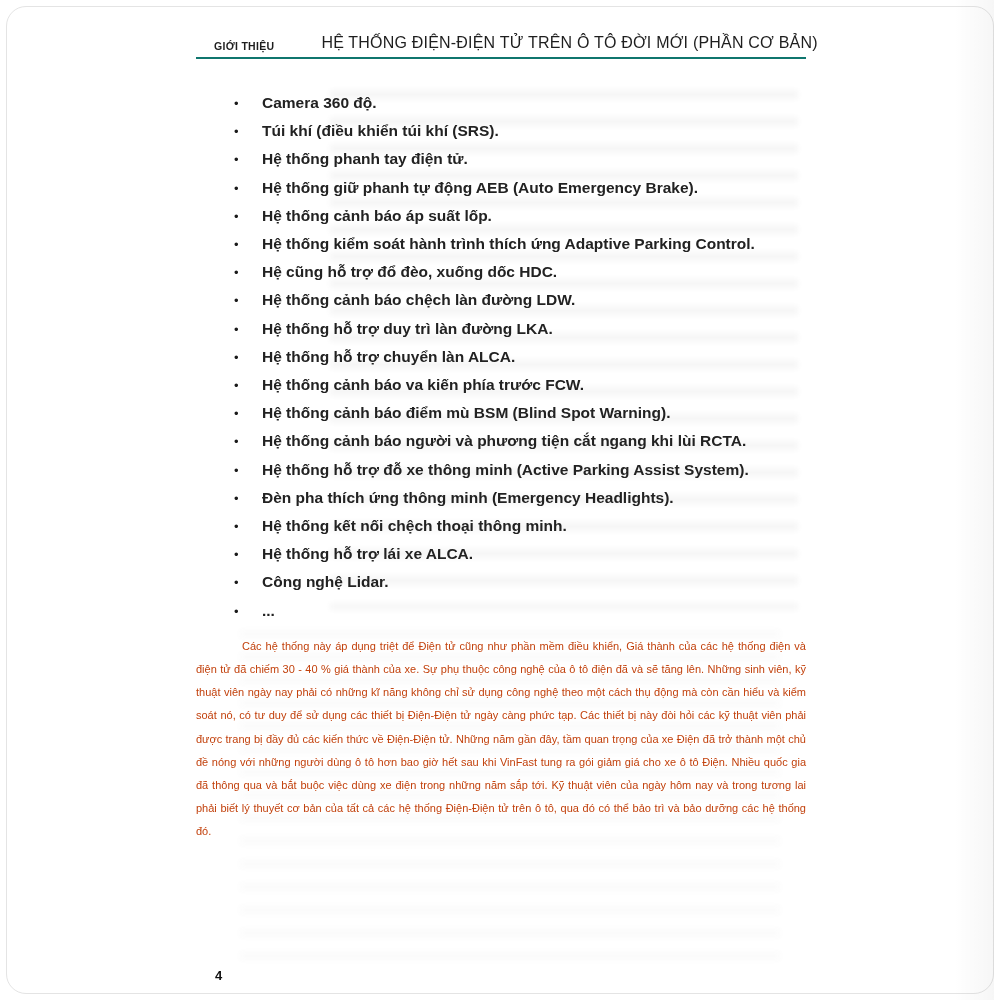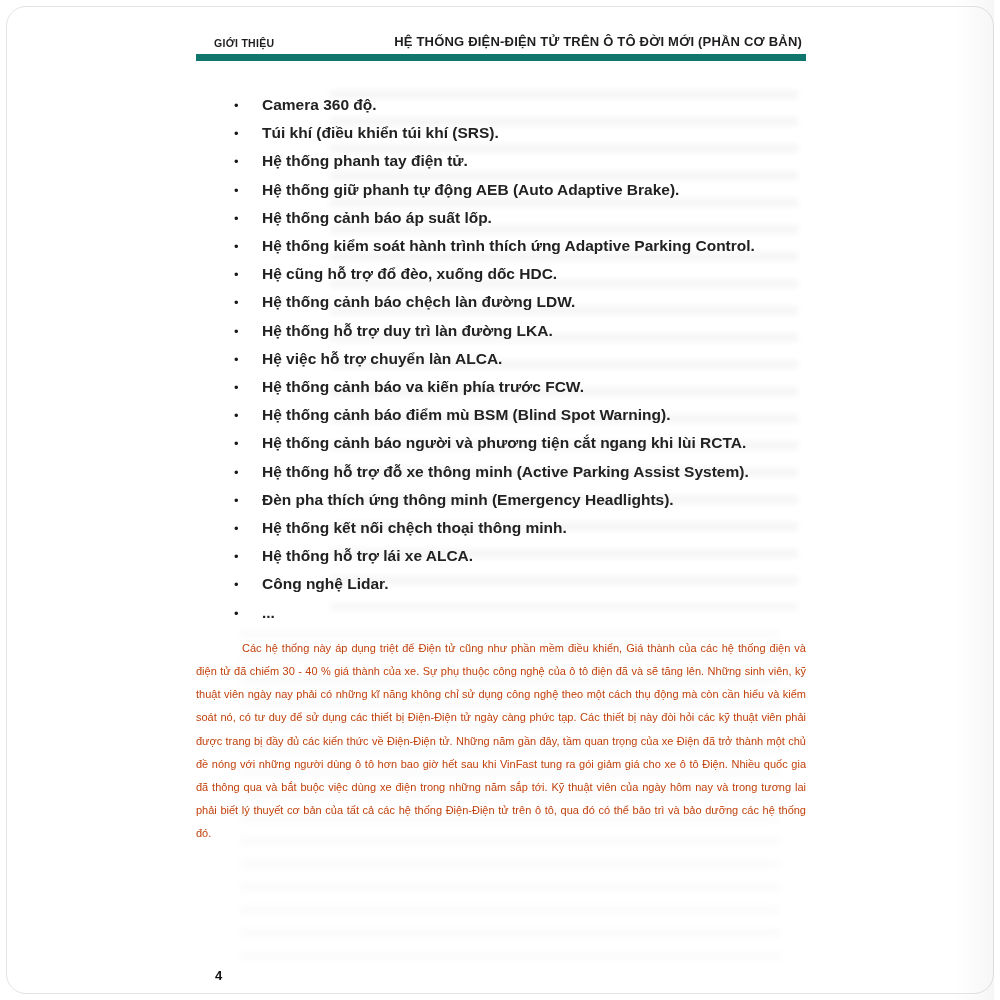--- a/index.html
+++ b/index.html
@@ -66,33 +66,33 @@
     left: 196px;
     top: 34px;
     width: 610px;
   }
 
   .page-header {
     display: flex;
     justify-content: space-between;
     align-items: flex-end;
     padding: 0 4px 0 18px;
-    border-bottom: 7px solid #0f766e;
+    border-bottom: 2px solid #0f766e;
     padding-bottom: 5px;
     gap: 47px;
   }
   .page-header .section {
     font-size: 10.5px;
     font-weight: bold;
     letter-spacing: 0.3px;
     white-space: nowrap;
   }
   .page-header .title {
-    font-size: 13px;
-    font-weight: bold;
+    font-size: 16px;
+    font-weight: normal;
     letter-spacing: 0.2px;
     text-align: center;
     white-space: nowrap;
   }
 
   ul.feature-list {
     list-style: none;
     margin: 30px 0 0 0;
     padding: 0 0 0 38px;
   }
@@ -155,21 +155,21 @@
       <li>
         <span class="bullet">•</span>
         <span class="item-text">Túi khí (điều khiển túi khí (SRS).</span>
       </li>
       <li>
         <span class="bullet">•</span>
         <span class="item-text">Hệ thống phanh tay điện tử.</span>
       </li>
       <li>
         <span class="bullet">•</span>
-        <span class="item-text">Hệ thống giữ phanh tự động AEB (Auto Adaptive Brake).</span>
+        <span class="item-text">Hệ thống giữ phanh tự động AEB (Auto Emergency Brake).</span>
       </li>
       <li>
         <span class="bullet">•</span>
         <span class="item-text">Hệ thống cảnh báo áp suất lốp.</span>
       </li>
       <li>
         <span class="bullet">•</span>
         <span class="item-text">Hệ thống kiểm soát hành trình thích ứng Adaptive Parking Control.</span>
       </li>
       <li>
@@ -179,21 +179,21 @@
       <li>
         <span class="bullet">•</span>
         <span class="item-text">Hệ thống cảnh báo chệch làn đường LDW.</span>
       </li>
       <li>
         <span class="bullet">•</span>
         <span class="item-text">Hệ thống hỗ trợ duy trì làn đường LKA.</span>
       </li>
       <li>
         <span class="bullet">•</span>
-        <span class="item-text">Hệ việc hỗ trợ chuyển làn ALCA.</span>
+        <span class="item-text">Hệ thống hỗ trợ chuyển làn ALCA.</span>
       </li>
       <li>
         <span class="bullet">•</span>
         <span class="item-text">Hệ thống cảnh báo va kiến phía trước FCW.</span>
       </li>
       <li>
         <span class="bullet">•</span>
         <span class="item-text">Hệ thống cảnh báo điểm mù BSM (Blind Spot Warning).</span>
       </li>
       <li>

